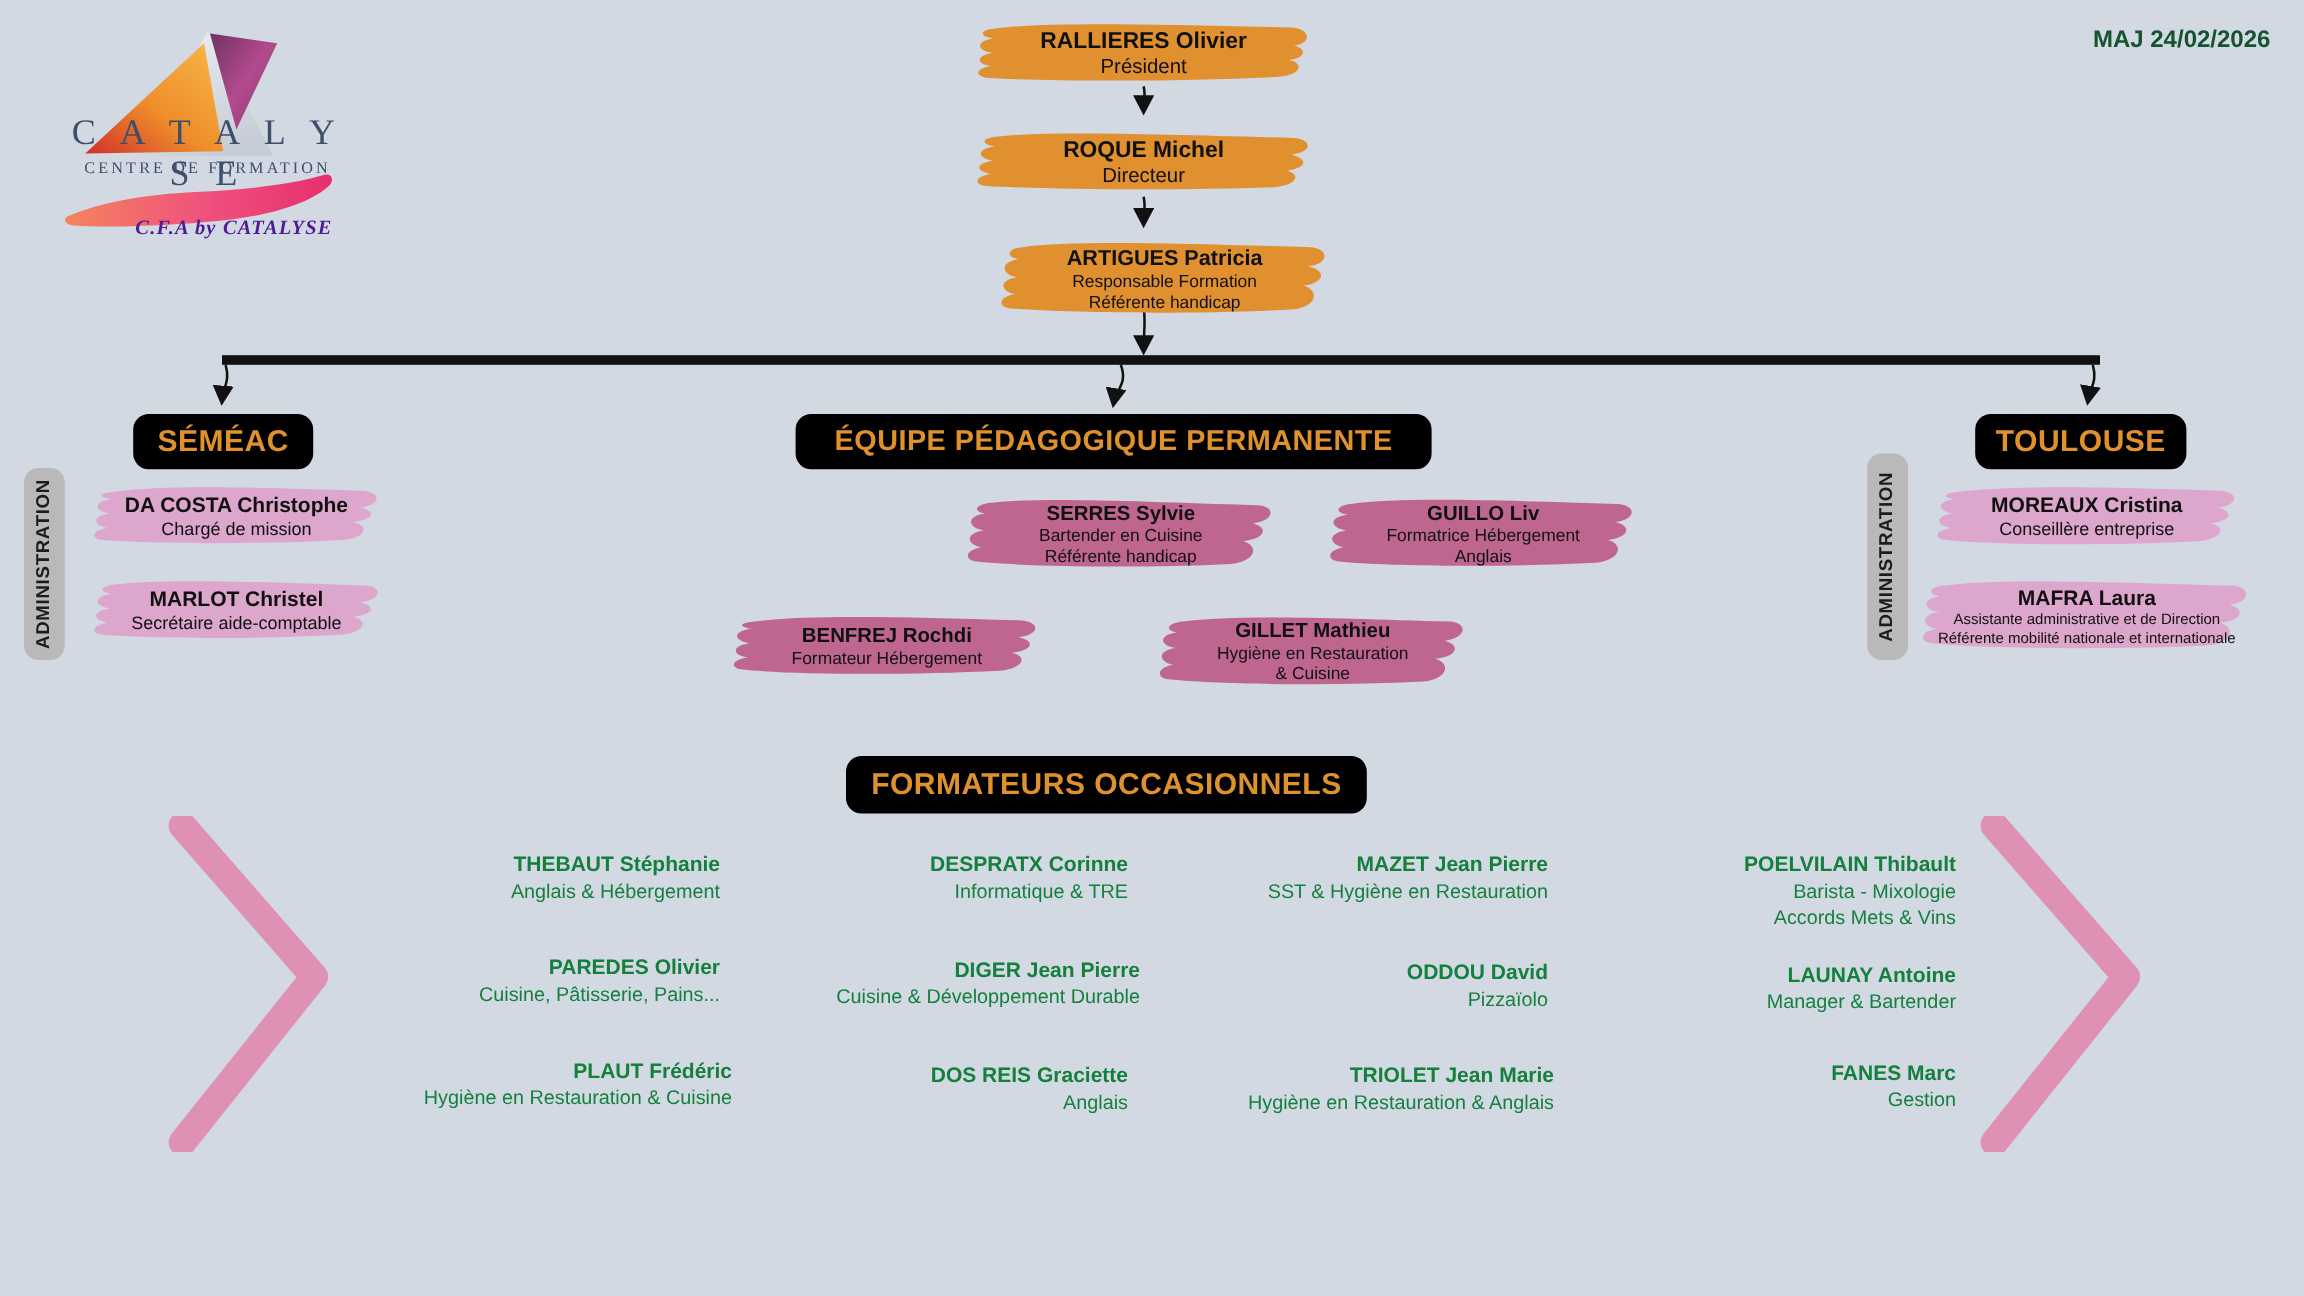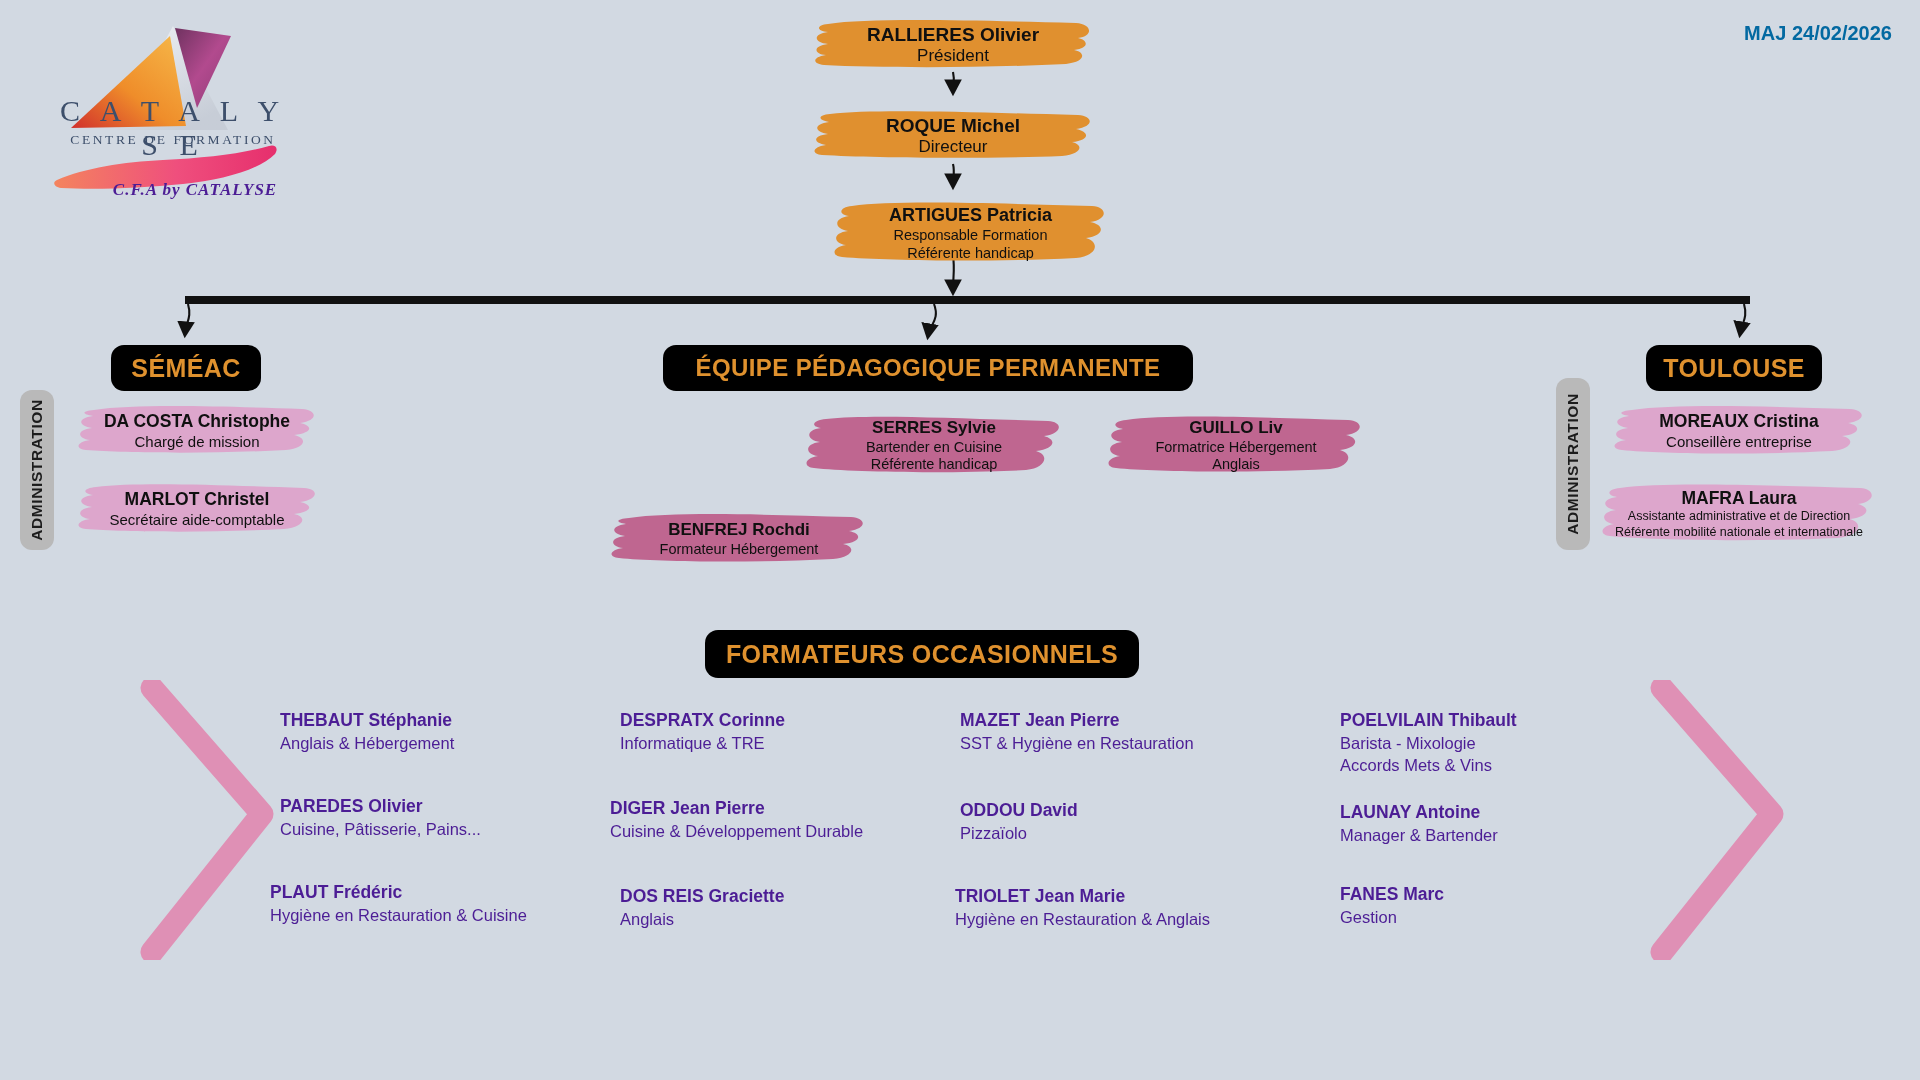--- a/index.html
+++ b/index.html
@@ -27,21 +27,21 @@
   .logo-cfa-text {
     position: absolute; left: 60px; top: 172px; width: 180px;
     text-align: center; font-size: 17px; letter-spacing: 1px;
     color: #4c1d95; font-style: italic; font-weight: bold;
     font-family: "Liberation Serif", serif;
   }
 
   
   .maj-date {
     position: absolute; right: 28px; top: 22px;
-    font-size: 20px; font-weight: bold; color: #0369a1;
+    font-size: 20px; font-weight: bold; color: #14532d;
   }
 
   
   .node { position: absolute; }
   .node .hl { position: absolute; left: 0; top: 0; }
   .node .txt {
     position: absolute; left: 0; top: 0; width: 100%; height: 100%;
     display: flex; flex-direction: column; align-items: center; justify-content: center;
     text-align: center; color: #101010; line-height: 1.22;
   }
@@ -74,21 +74,21 @@
   }
   .admin-tag span {
     transform: rotate(-90deg); white-space: nowrap;
     font-size: 15.5px; font-weight: bold; color: #1c1c1c; letter-spacing: .6px;
   }
 
   
   .connectors { position: absolute; left: 0; top: 0; width: 1920px; height: 1080px; pointer-events: none; }
 
   
-  .occ-entry { position: absolute; text-align: left; color: #4c1d95; }
+  .occ-entry { position: absolute; text-align: right; color: #15803d; }
   .occ-entry .nm { font-weight: bold; font-size: 17.5px; line-height: 1.45; }
   .occ-entry .rl { font-size: 16.5px; line-height: 1.32; }
 </style>
 </head>
 <body>
 
 <div id="root">
 
   <div class="logo-wrap">
     <svg class="logo-svg" width="250" height="200" viewBox="0 0 250 200">
@@ -243,20 +243,32 @@
       <path d="M24,10 C66,4 148,6 246,9 C262,10 262,21 244,23 C258,26 256,34 238,36
                C252,39 248,49 228,51 C148,55 52,54 14,50 C3,49 4,42 18,40
                C5,38 4,30 20,28 C6,26 5,18 21,16 C9,14 12,11 24,10 Z" fill="#bf6690"></path>
     </svg>
     <div class="txt">
       <div class="nm">BENFREJ Rochdi</div>
       <div class="rl">Formateur Hébergement</div>
     </div>
   </div>
 
+  <div class="node n-mauve" style="left:960px; top:508px; width:268px; height:72px;">
+    <svg class="hl" width="268" height="72" viewBox="0 0 268 72">
+      <path d="M26,10 C68,4 150,7 248,10 C264,11 262,24 244,26 C258,30 254,39 236,41
+               C250,45 246,58 226,60 C146,64 50,62 14,58 C3,57 4,48 18,46
+               C5,44 4,34 20,32 C6,30 5,21 21,19 C9,17 14,11 26,10 Z" fill="#bf6690"></path>
+    </svg>
+    <div class="txt">
+      <div class="nm">GILLET Mathieu</div>
+      <div class="rl">Hygiène en Restauration</div>
+      <div class="rl">&amp; Cuisine</div>
+    </div>
+  </div>
 
   <div class="pill" style="left:1646px; top:345px; width:176px; height:46px; font-size:25px;">TOULOUSE</div>
 
   <div class="admin-tag" style="left:1556px; top:378px; width:34px; height:172px;">
     <span>ADMINISTRATION</span>
   </div>
 
   <div class="node n-pinklight" style="left:1608px; top:400px; width:262px; height:62px;">
     <svg class="hl" width="262" height="62" viewBox="0 0 262 62">
       <path d="M24,10 C66,4 148,6 242,9 C258,10 258,21 240,23 C254,26 252,34 234,36

